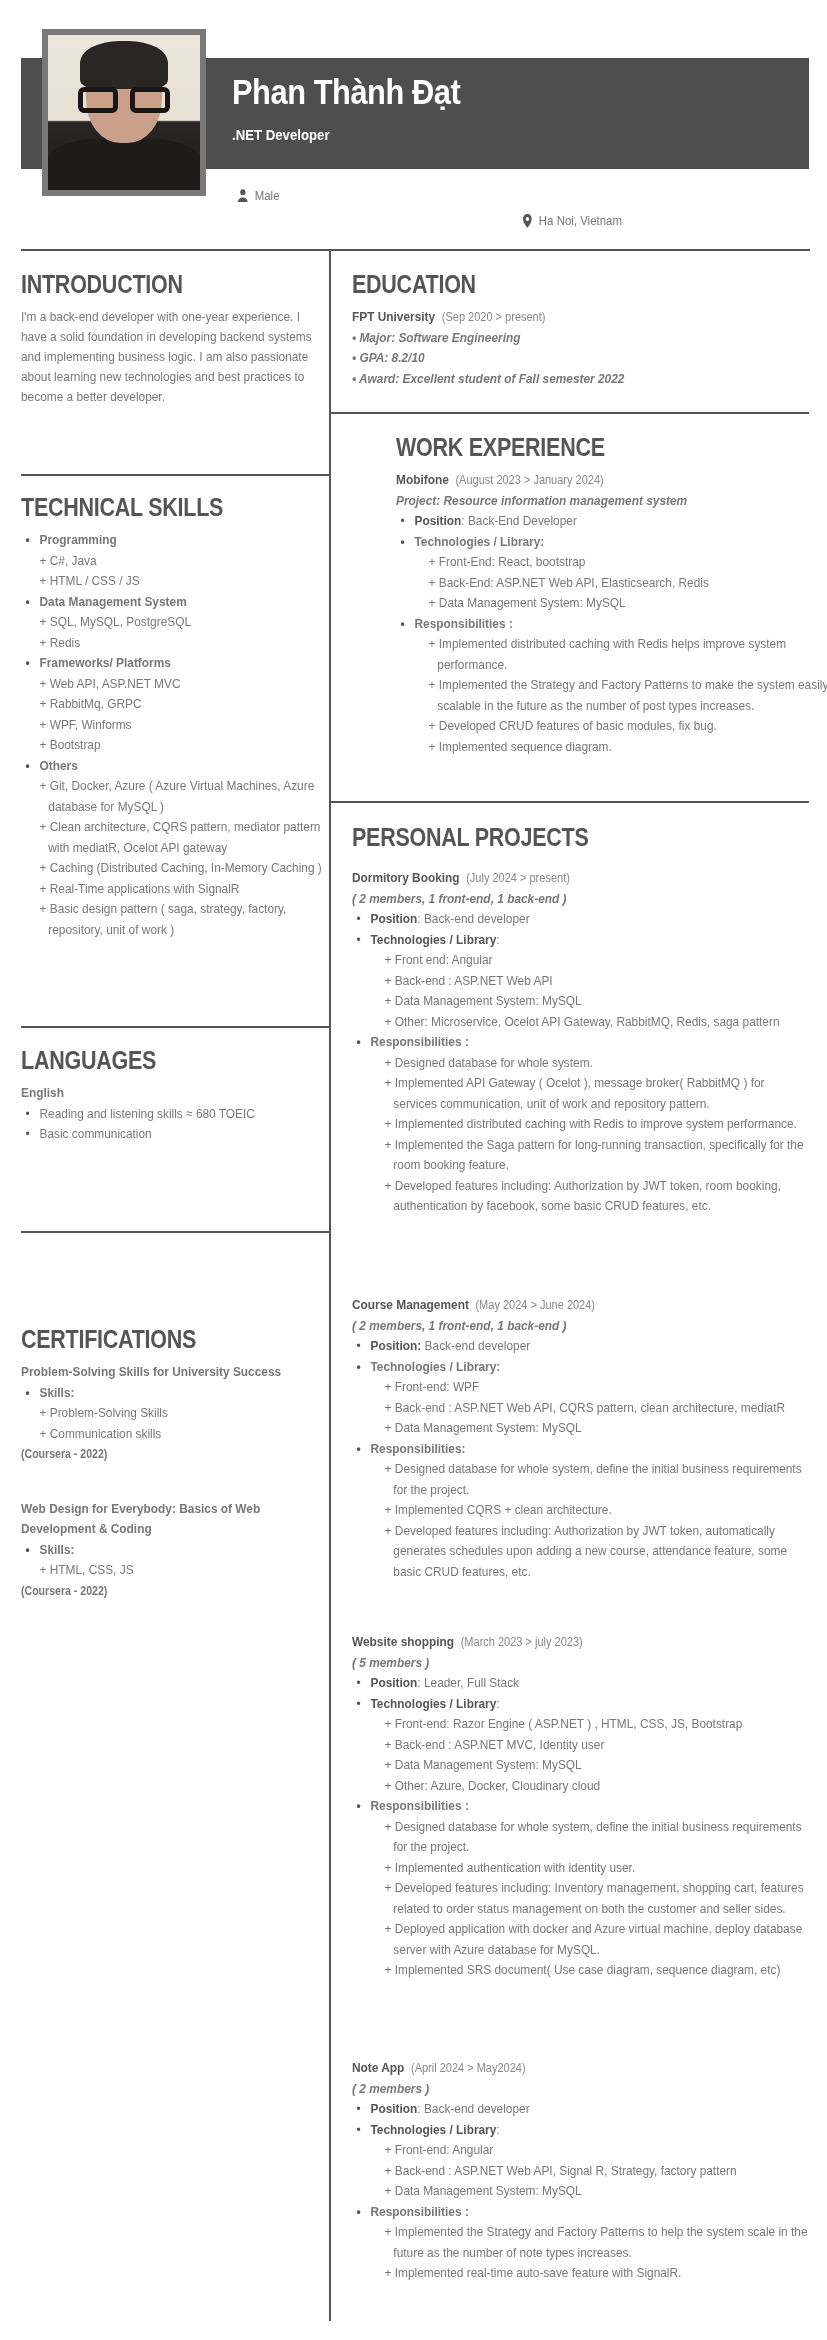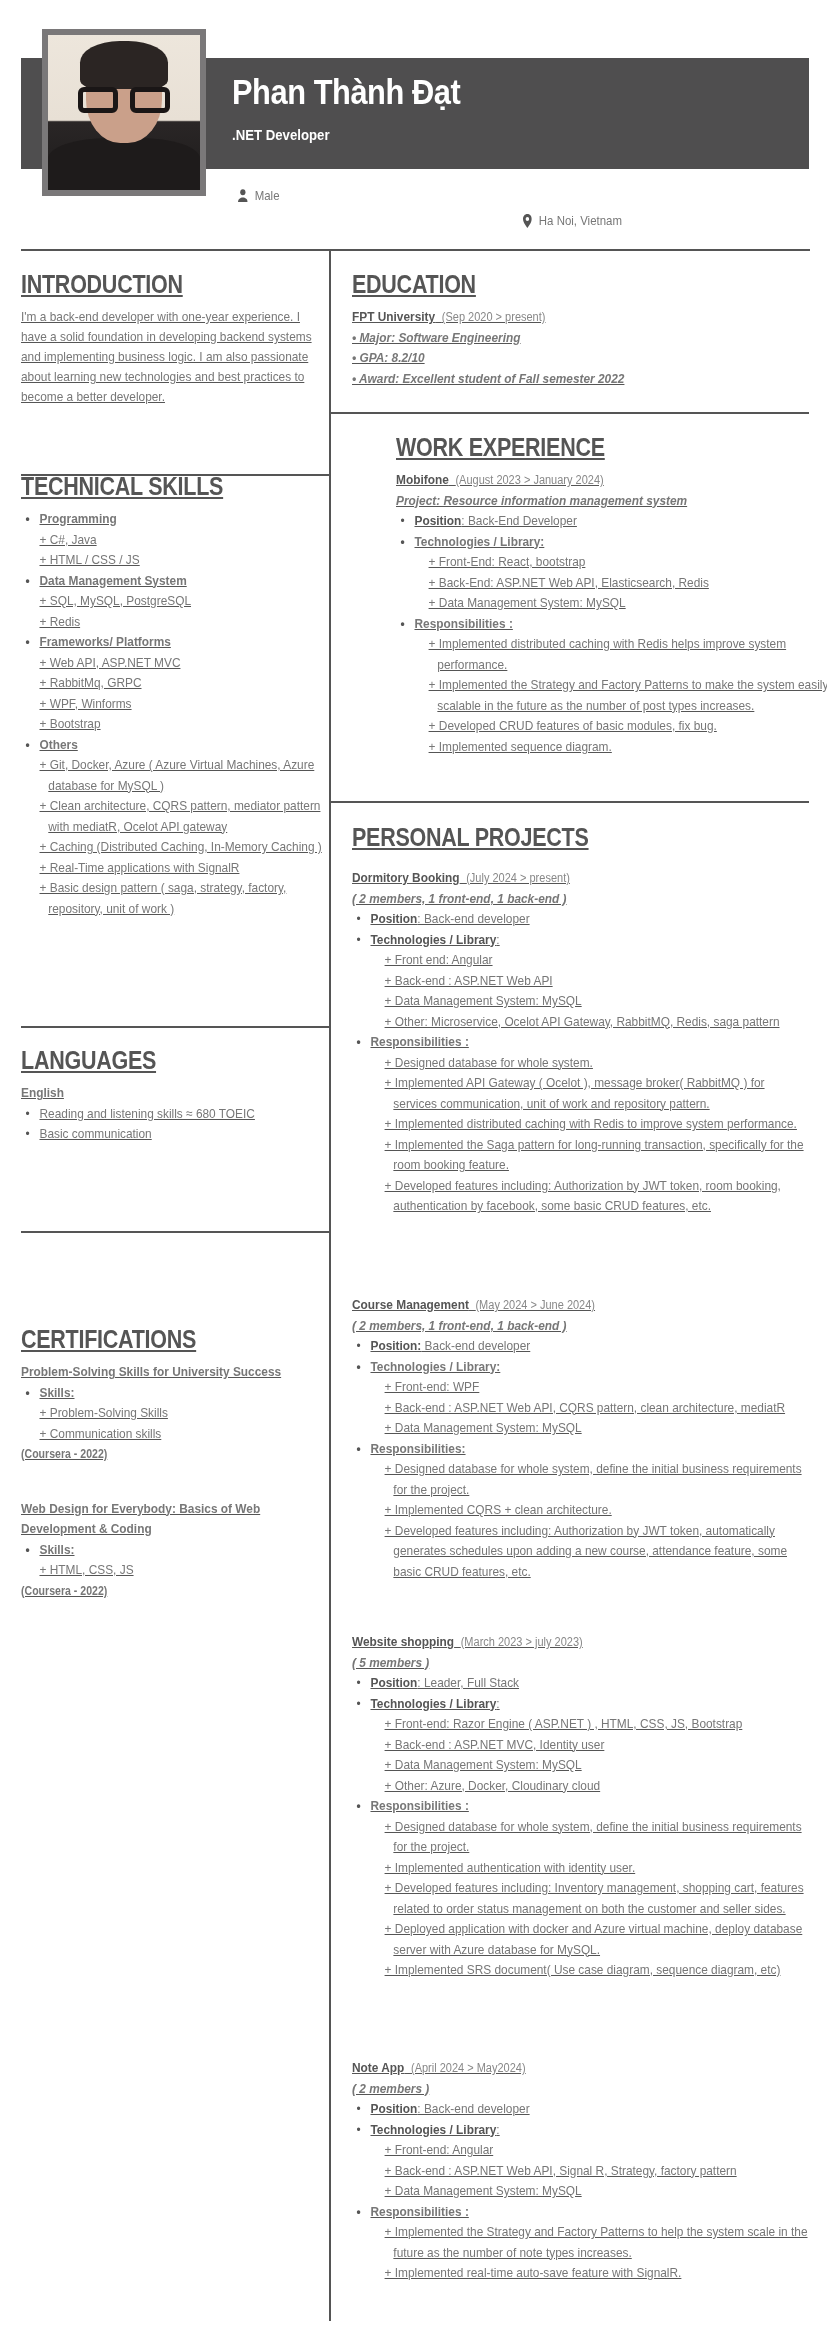--- a/index.html
+++ b/index.html
@@ -18,21 +18,21 @@
 
   .name { position: absolute; left: 232px; top: 72px; font-size: 35px; font-weight: bold; color: #fff; letter-spacing: -0.5px; transform: scaleX(0.88); transform-origin: left; }
   .role { position: absolute; left: 232px; top: 126px; font-size: 15px; font-weight: bold; color: #fff; transform: scaleX(0.88); transform-origin: left; }
 
   .info { position: absolute; font-size: 13px; color: #777; display: flex; align-items: center; gap: 8px; transform: scaleX(0.88); transform-origin: left; }
   .info svg { fill: #555; }
 
   .hline { position: absolute; height: 2px; background: #555; }
   .vline { position: absolute; width: 2px; background: #555; }
 
-  .section { position: absolute; text-decoration: underline; }
+  .section { position: absolute; }
   .sec-title { font-size: 25px; font-weight: bold; color: #555; letter-spacing: -0.3px; transform: scaleX(0.86); transform-origin: left; white-space: nowrap; margin-bottom: 8px; }
   .narrow { transform: scaleX(0.88); transform-origin: left top; }
   .para { font-size: 13.5px; line-height: 20px; color: #777; }
   .b { font-weight: bold; color: #555; }
   .bi { font-weight: bold; font-style: italic; color: #555; }
   .muted { color: #888; font-weight: normal; }
   .line { font-size: 13.5px; line-height: 20.5px; color: #777; white-space: nowrap; }
   .bullet { position: relative; padding-left: 21px; }
   .bullet::before { content: "•"; position: absolute; left: 5px; color: #555; }
   .sub { padding-left: 21px; }
@@ -79,21 +79,21 @@
 <div class="hline" style="left:330px;top:412px;width:479px;"></div>
 <div class="hline" style="left:330px;top:801px;width:479px;"></div>
 
 <div class="section" style="left:21px;top:270px;width:300px;">
   <div class="sec-title">INTRODUCTION</div>
   <div class="narrow" style="width:345px;">
     <div class="para">I'm a back-end developer with one-year experience. I have a solid foundation in developing backend systems and implementing business logic. I am also passionate about learning new technologies and best practices to become a better developer.</div>
   </div>
 </div>
 
-<div class="section" style="left:21px;top:472px;width:300px;">
+<div class="section" style="left:21px;top:493px;width:300px;">
   <div class="sec-title">TECHNICAL SKILLS</div>
   <div class="narrow" style="width:345px;">
     <div class="line bullet b">Programming</div>
     <div class="line sub">+ C#, Java</div>
     <div class="line sub">+ HTML / CSS / JS</div>
     <div class="line bullet b">Data Management System</div>
     <div class="line sub">+ SQL, MySQL, PostgreSQL</div>
     <div class="line sub">+ Redis</div>
     <div class="line bullet b">Frameworks/ Platforms</div>
     <div class="line sub">+ Web API, ASP.NET MVC</div>

